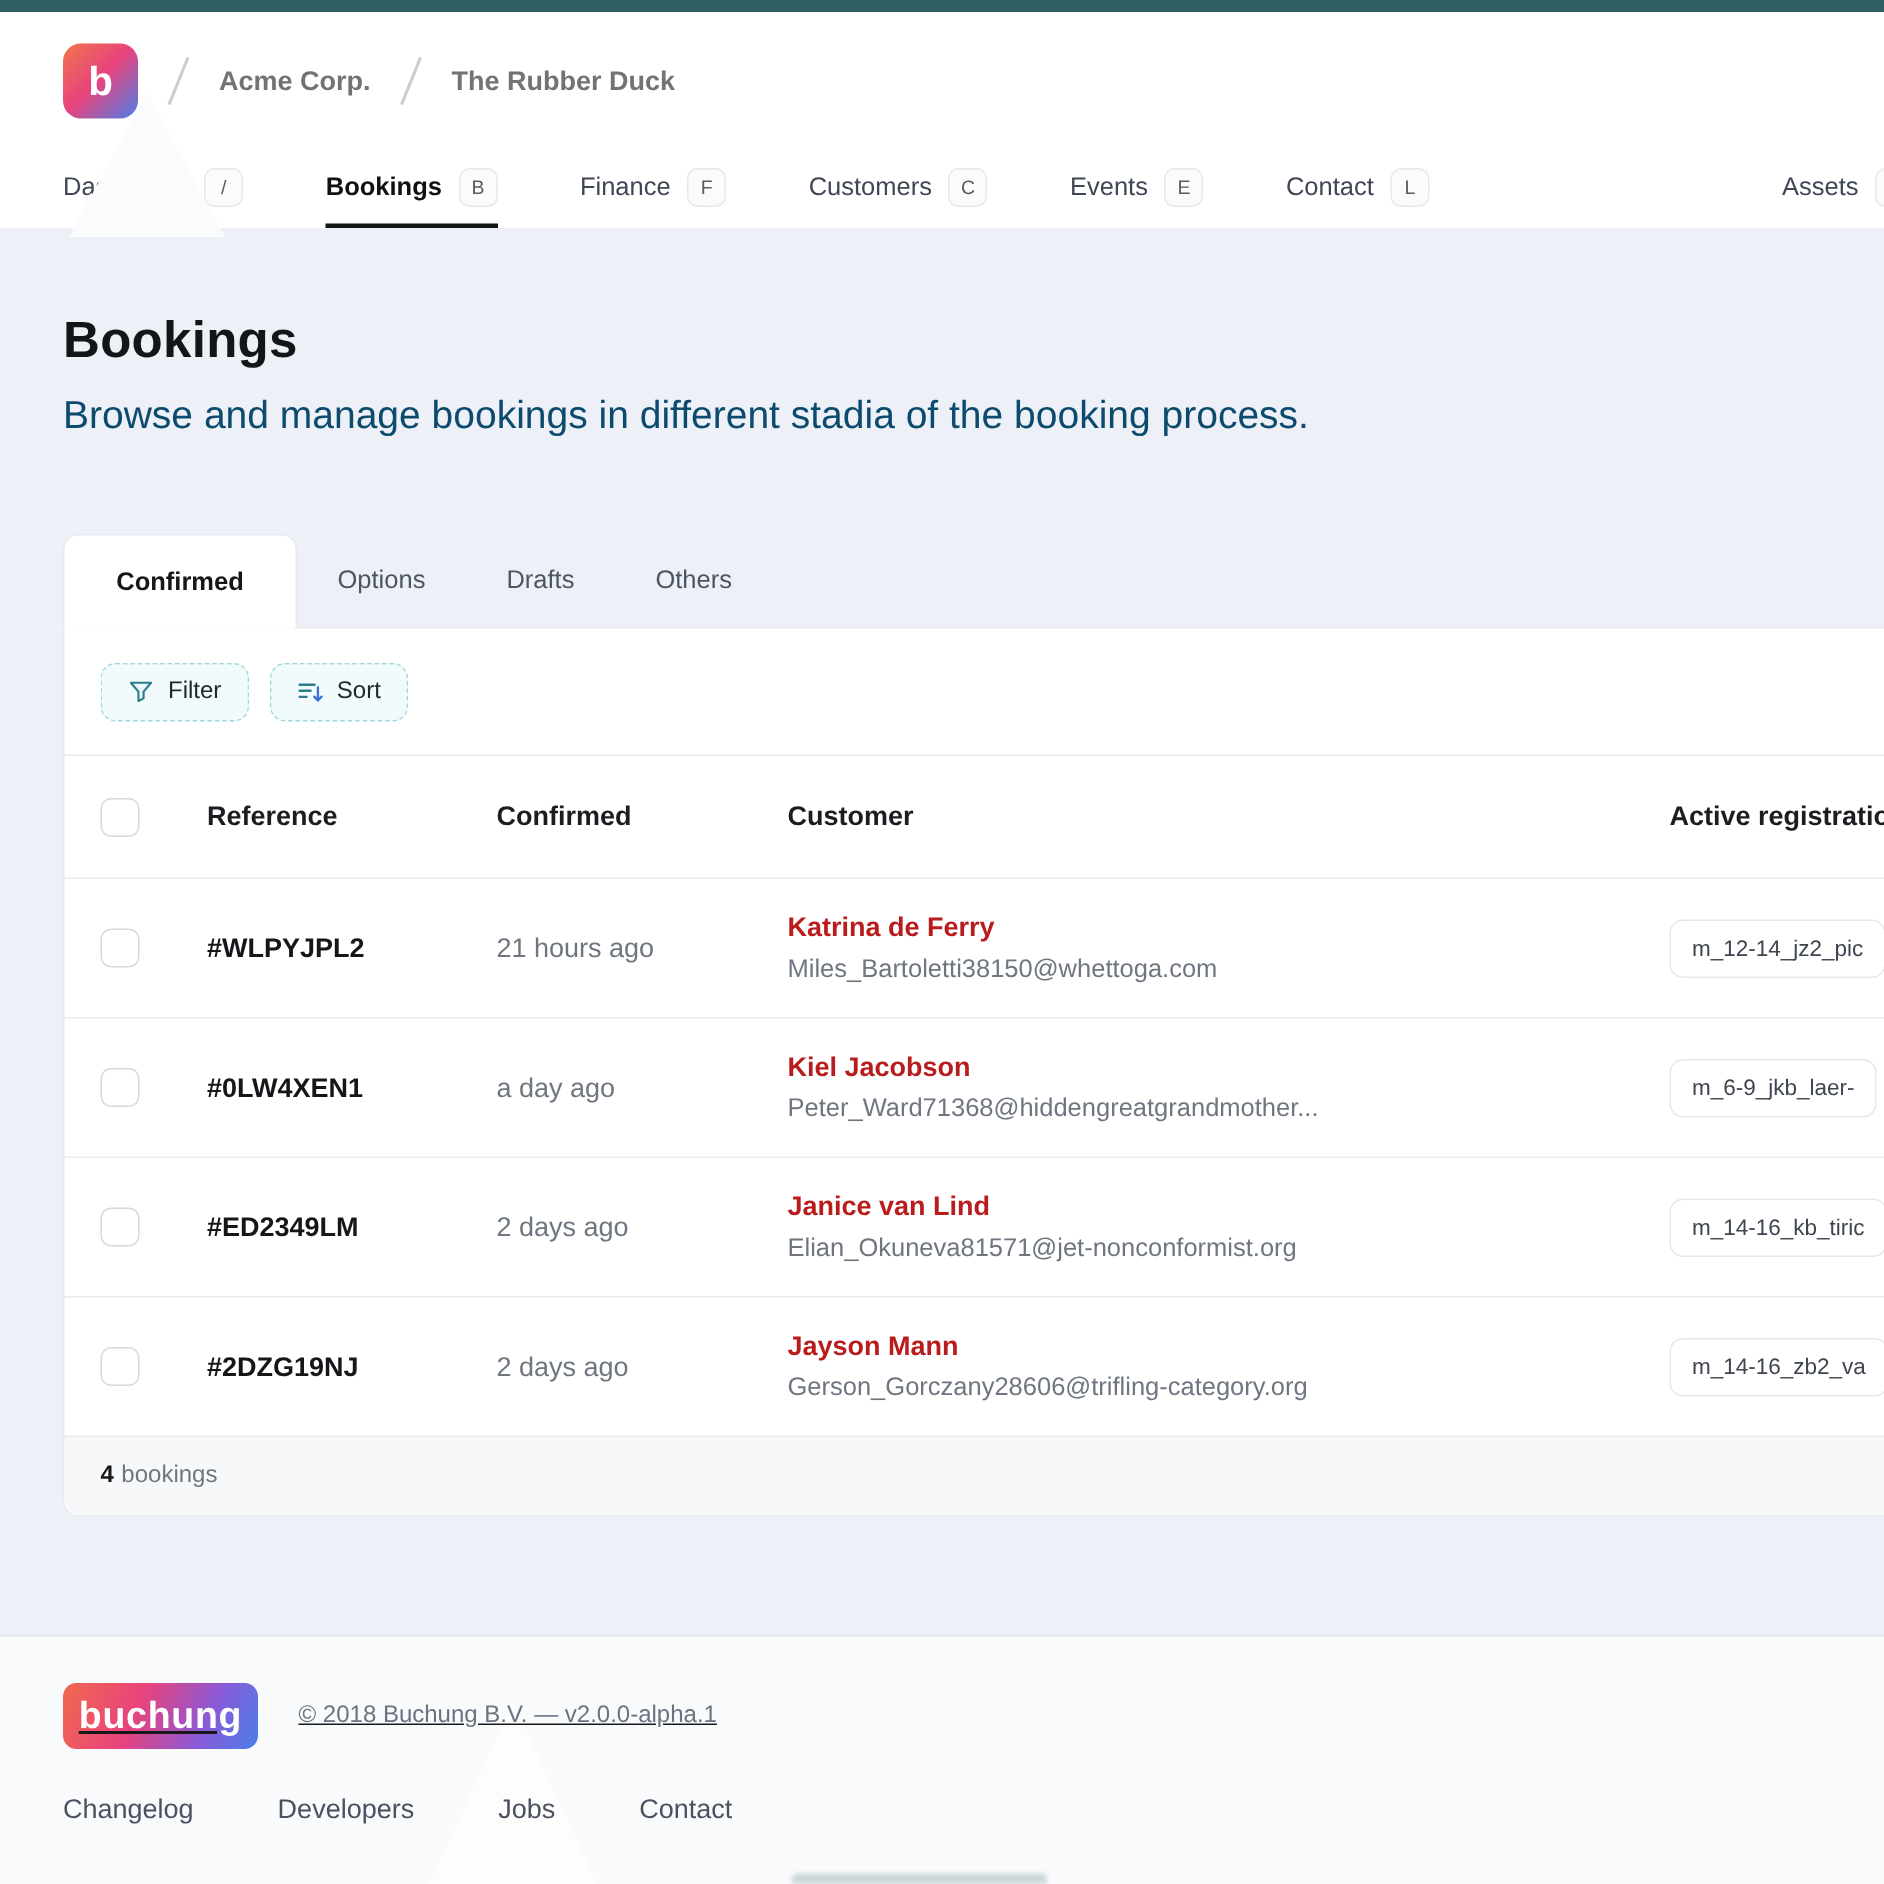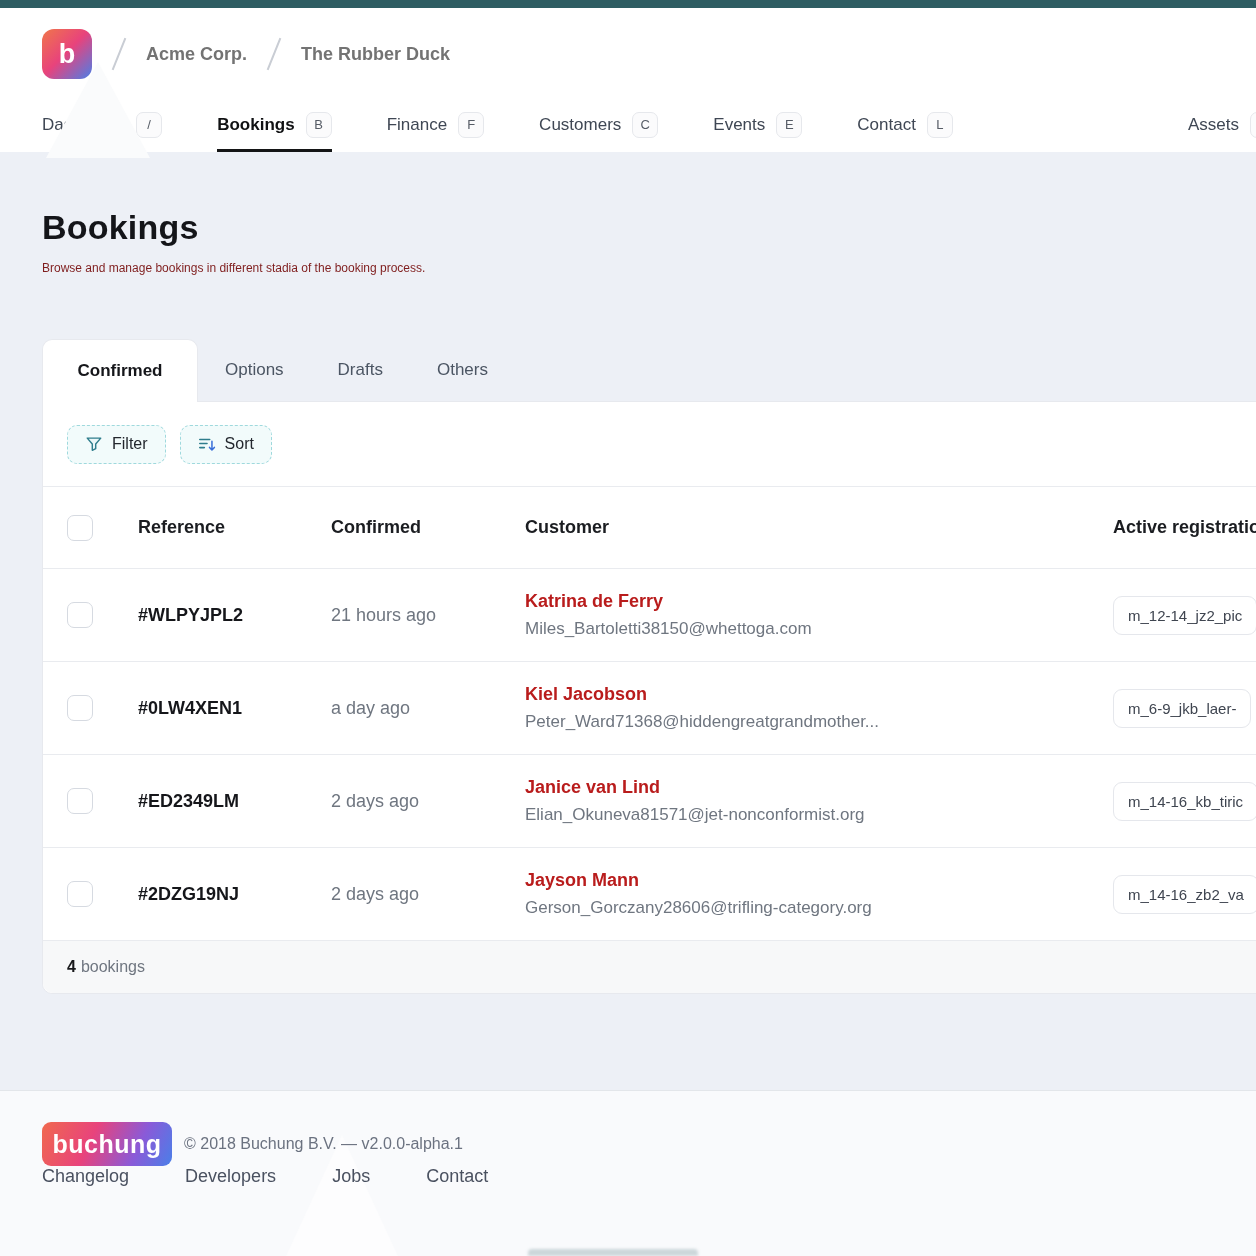--- a/index.html
+++ b/index.html
@@ -74,21 +74,21 @@
   .nav-item-assets { margin-left: auto; margin-right: -20px; }
 
   
   .content { position: relative; }
   .page-title {
     margin: 56px 42px 0 42px;
     font-size: 34px; font-weight: 800; letter-spacing: .2px; color: #141519;
   }
   .page-subtitle {
     margin: 14px 42px 0 42px;
-    font-size: 12px; color: #7f1d1d;
+    font-size: 26px; color: #0c4a6e;
   }
 
   
   .tabs-row {
     margin: 64px 0 0 42px;
     display: flex; align-items: stretch;
     height: 62px;
     position: relative;
     z-index: 1;
   }
@@ -179,29 +179,30 @@
   
   .site-footer {
     position: absolute;
     left: 0; right: 0; bottom: 0;
     height: 166px;
     background: #f9fafc;
     border-top: 1px solid #e3e6ea;
     padding: 31px 42px 0 42px;
     overflow: hidden;
   }
-  .footer-brand { display: flex; align-items: center; gap: 12px; position: relative; z-index: 1; }
+  .footer-brand { display: flex; align-items: center; gap: 27px; position: relative; z-index: 1; text-decoration: underline; }
   .footer-logo {
     width: 130px; height: 44px; border-radius: 9px;
     background: linear-gradient(115deg, #f0694e 0%, #e8437c 38%, #8a5ad8 72%, #4a7fe8 100%);
     display: flex; align-items: center; justify-content: center;
     color: #fff; font-weight: bold; font-size: 25px; letter-spacing: .5px;
   }
   .copyright { font-size: 16px; color: #6b7280; }
   .footer-links {
+    margin-top: 30px;
     display: flex; gap: 56px;
     position: relative; z-index: 1;
   }
   .footer-link { font-size: 18px; color: #4a5160; cursor: pointer; }
 
   
   .tri {
     position: absolute;
     width: 0; height: 0;
     border-style: solid;

